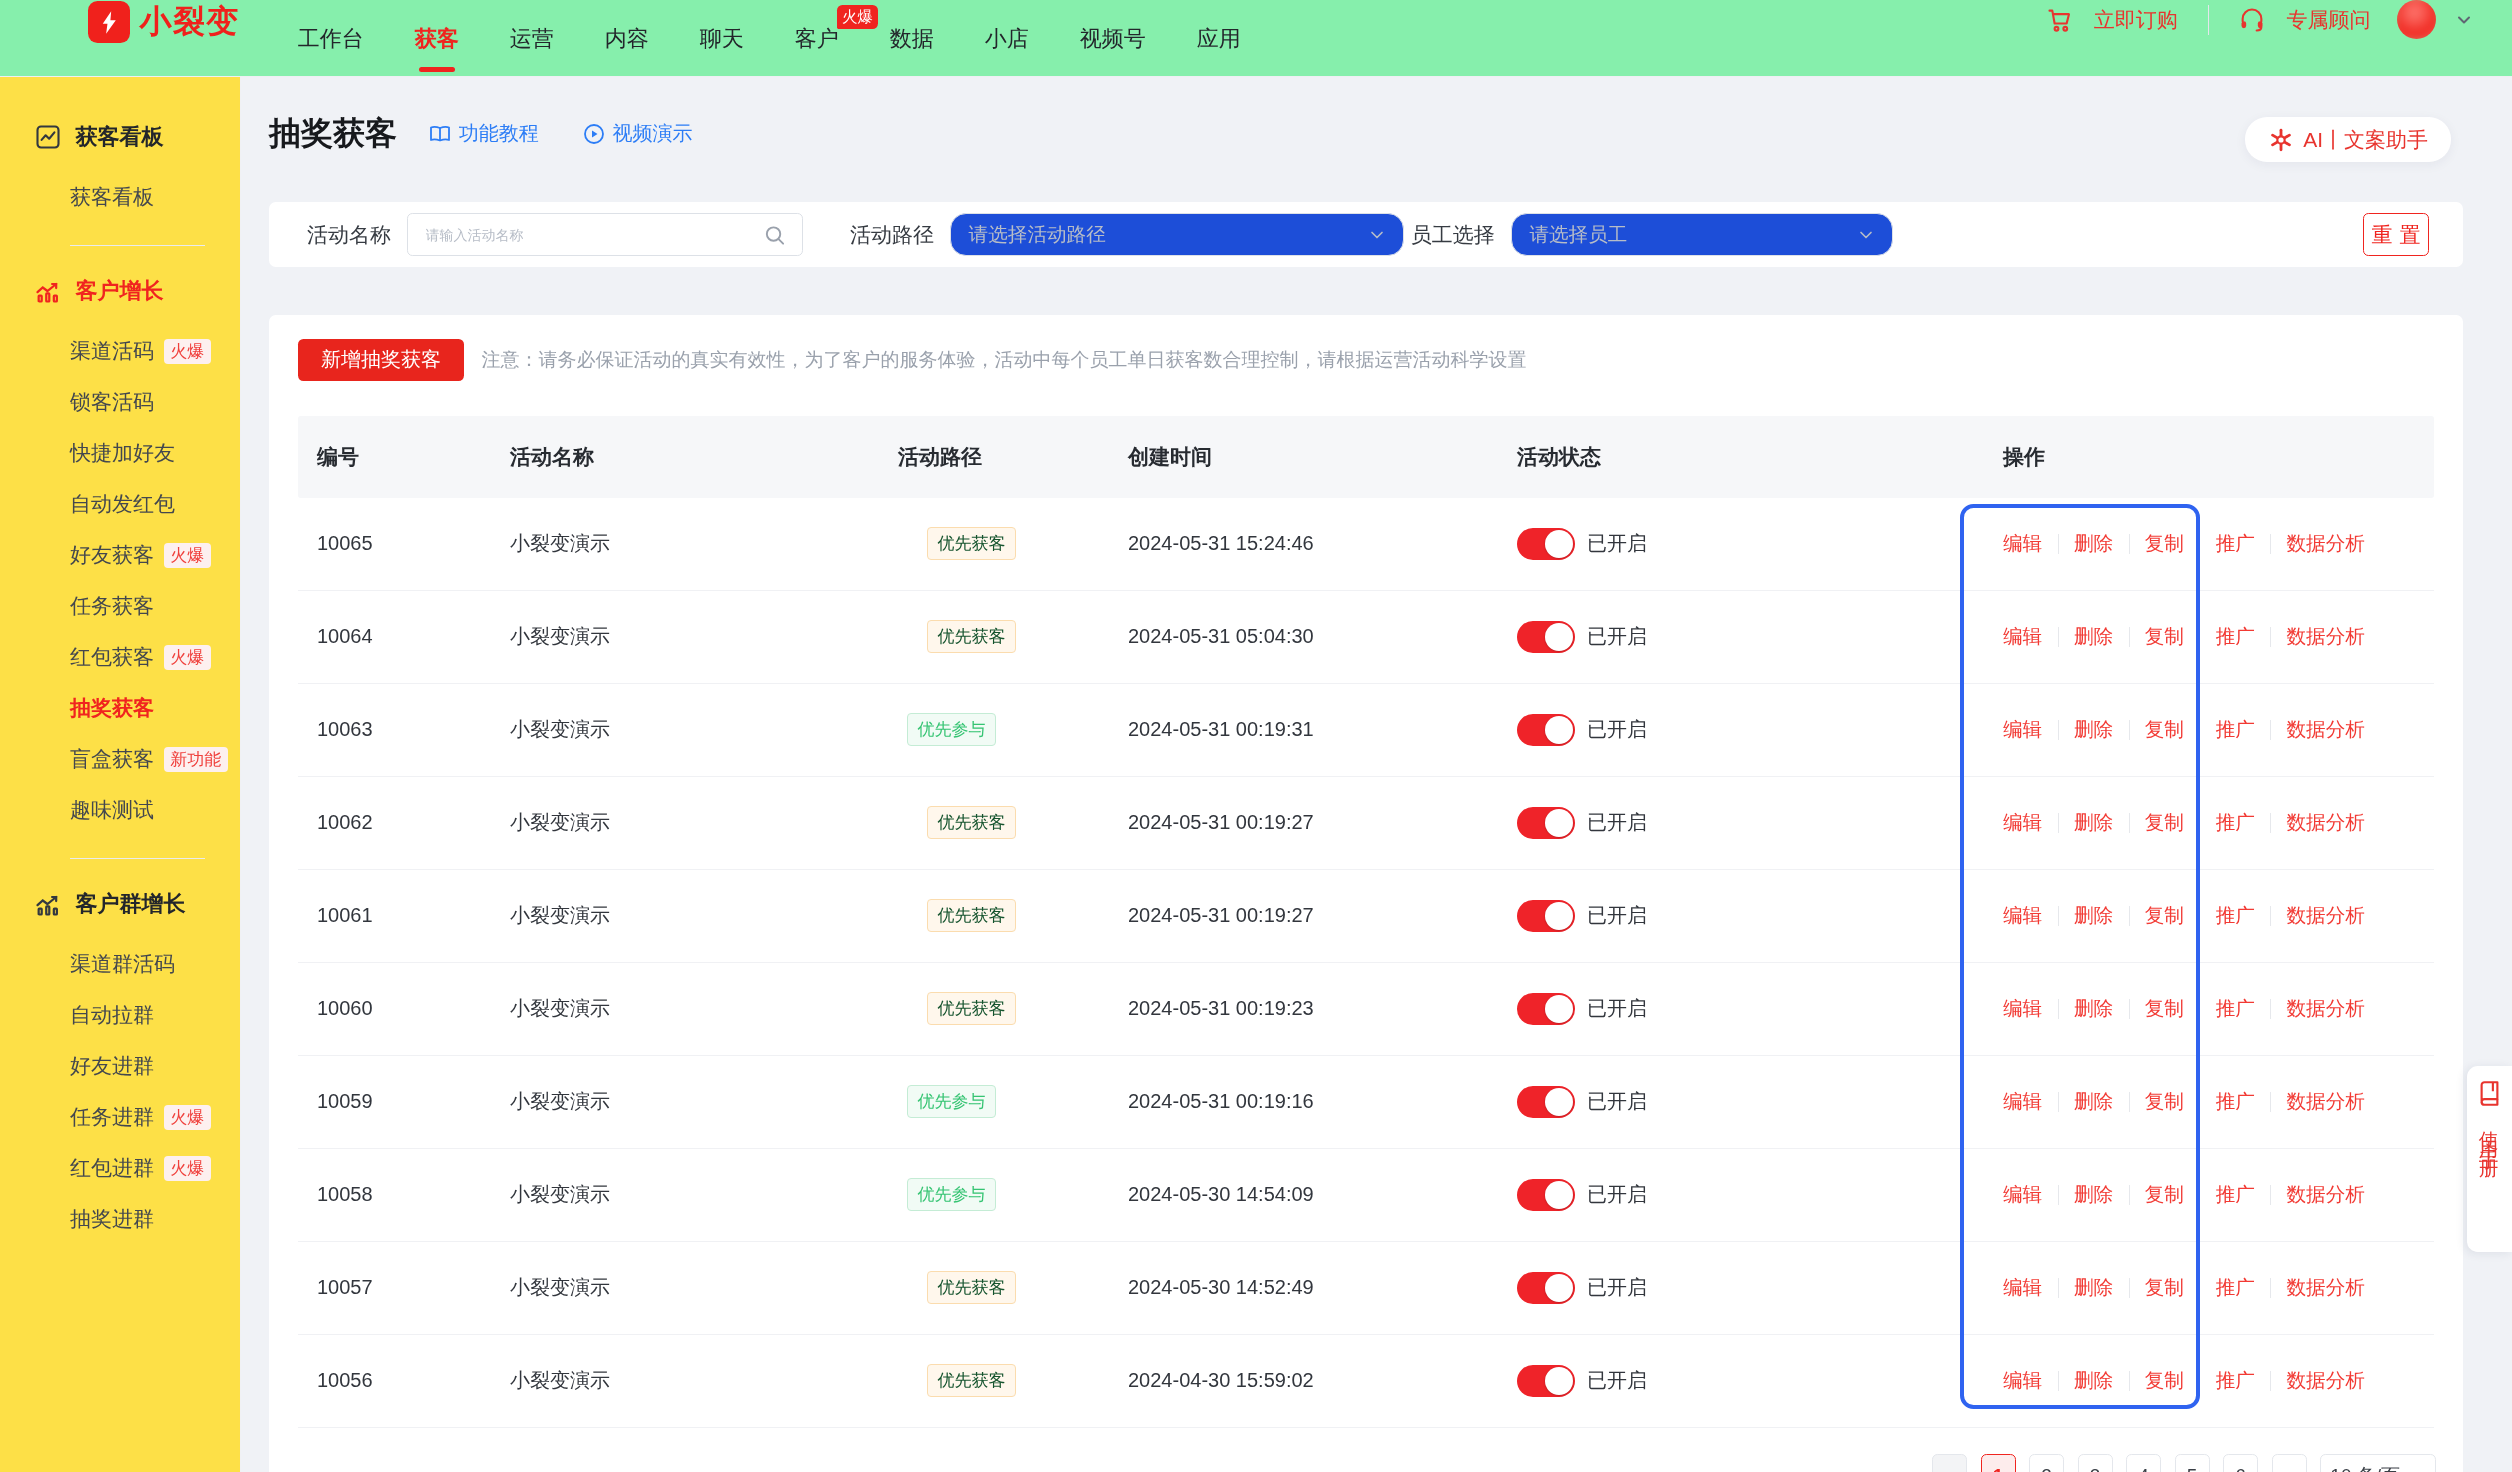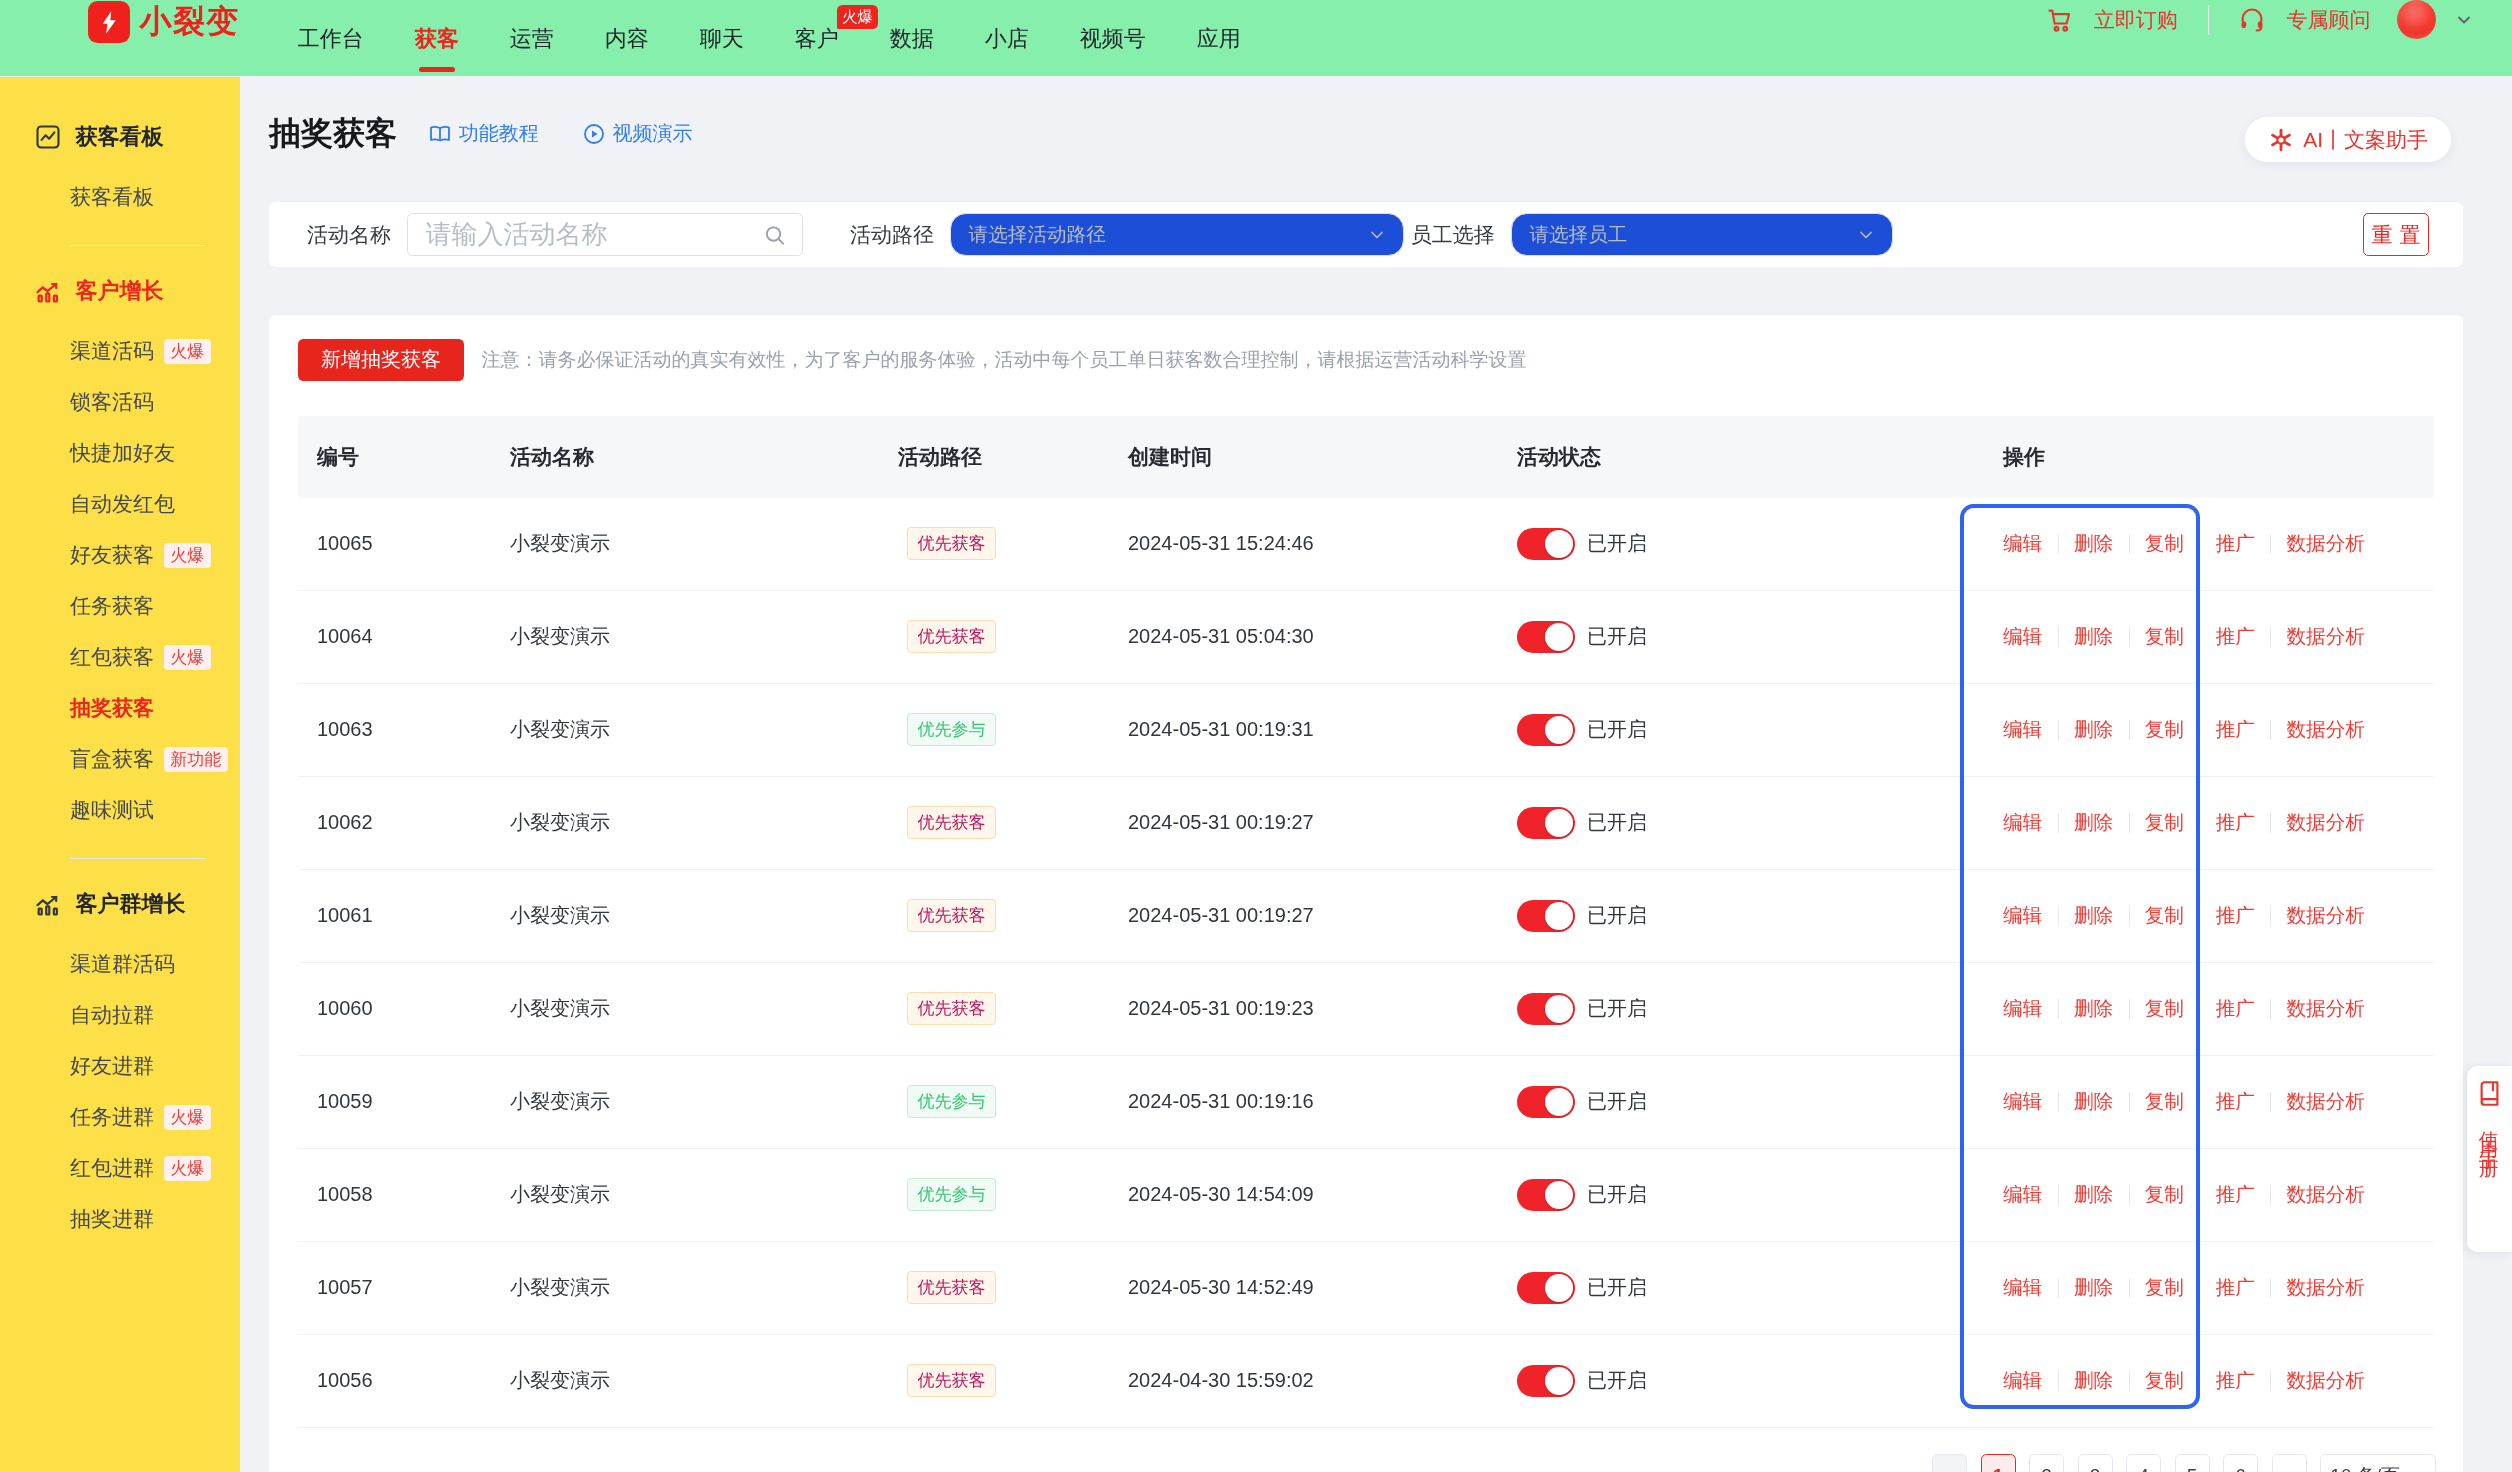--- a/index.html
+++ b/index.html
@@ -62,21 +62,21 @@
     background:#fff; display:flex; align-items:center; gap:9.5px; padding:0 23px;
     color:#e8342e; font-size:21px; box-shadow:0 2.7px 12px rgba(30,40,80,.06); cursor:pointer; }
 
   
   .filter-card{ margin:47px 49px 0 28px; height:65px; background:#fff; border-radius:6.8px;
     display:flex; align-items:center; padding:0 34px 0 38px; }
   .f-label{ font-size:21px; color:#363b42; white-space:nowrap; }
   .f-input{ position:relative; margin-left:16px; width:396px; height:43px; background:#fff;
     border:0.7px solid #dde1e7; border-radius:5.4px; display:flex; align-items:center; }
   .f-input input{ border:none; outline:none; background:transparent; width:100%;
-    font-size:26px; color:#0f172a; padding:0 54px 0 17.6px;
+    font-size:14px; color:#0f172a; padding:0 54px 0 17.6px;
     font-family:"Liberation Sans","DejaVu Sans",sans-serif; }
   .f-input input::placeholder{ color:#b7bdc7; }
   .f-icon-right{ position:absolute; right:16px; top:50%; transform:translateY(-50%); display:flex; }
   .f-select{ position:relative; margin-left:16px; height:43px; background:#1d4ed8;
     border:0.7px solid #dde1e7; border-radius:16px; display:flex; align-items:center;
     padding:0 47px 0 17.6px; font-size:19.6px; color:#b7bdc7; cursor:pointer; }
   .f-select.w1{ width:454px; } .f-select.w2{ width:382px; }
   .f-gap1{ width:47px; } .f-gap2{ width:6.8px; }
   .reset-btn{ margin-left:auto; width:66px; height:43px; border:1.4px solid #f0241f; border-radius:5.4px;
     background:#fff; color:#f0241f; font-size:21px; letter-spacing:6.8px; text-indent:6.8px;
@@ -89,21 +89,21 @@
   .add-btn{ height:42px; padding:0 23px; background:#e8251d; border:none; border-radius:5.4px;
     color:#fff; font-size:20px; display:flex; align-items:center; cursor:pointer; white-space:nowrap; }
   .notice{ margin-left:17.6px; font-size:19px; color:#9aa1ac; white-space:nowrap; }
   .thead,.trow{ display:grid; grid-template-columns:193px 388px 230px 389px 486px 1fr; align-items:center; }
   .thead{ margin-top:35px; height:82px; background:#f6f7f9; border-radius:2.7px;
     font-size:21px; font-weight:bold; color:#272b31; }
   .thead > div, .trow > div{ padding-left:19px; }
   .trow{ height:93px; border-bottom:0.7px solid #f0f1f4; font-size:20px; color:#32363d; }
   .cell-badge{ padding-left:28px !important; }
   .badge{ display:inline-block; font-size:17px; line-height:1; padding:7.4px 9.5px; border-radius:4px; border:0.7px solid; }
-  .badge.orange{ color:#be185d; background:#fff7ec; border-color:#fbdcae; }
+  .badge.orange{ color:#14532d; background:#fff7ec; border-color:#fbdcae;margin-left:20px; }
   .badge.green{ color:#35c472; background:#f1fbf5; border-color:#c4ecd5; }
   .cell-status{ display:flex; align-items:center; gap:12px; }
   .toggle{ width:58px; height:32px; border-radius:16px; background:#ef2329; position:relative; cursor:pointer; flex:none; }
   .toggle .knob{ position:absolute; right:2px; top:2px; width:28px; height:28px; border-radius:50%;
     background:#fff; box-shadow:0 0.7px 2px rgba(0,0,0,.25); }
   .cell-actions{ display:flex; align-items:center; gap:15.5px; }
   .a-link{ color:#f23a34; font-size:19.6px; cursor:pointer; white-space:nowrap; }
   .a-sep{ width:0.7px; height:20px; background:#e6e8ec; }
 
   

